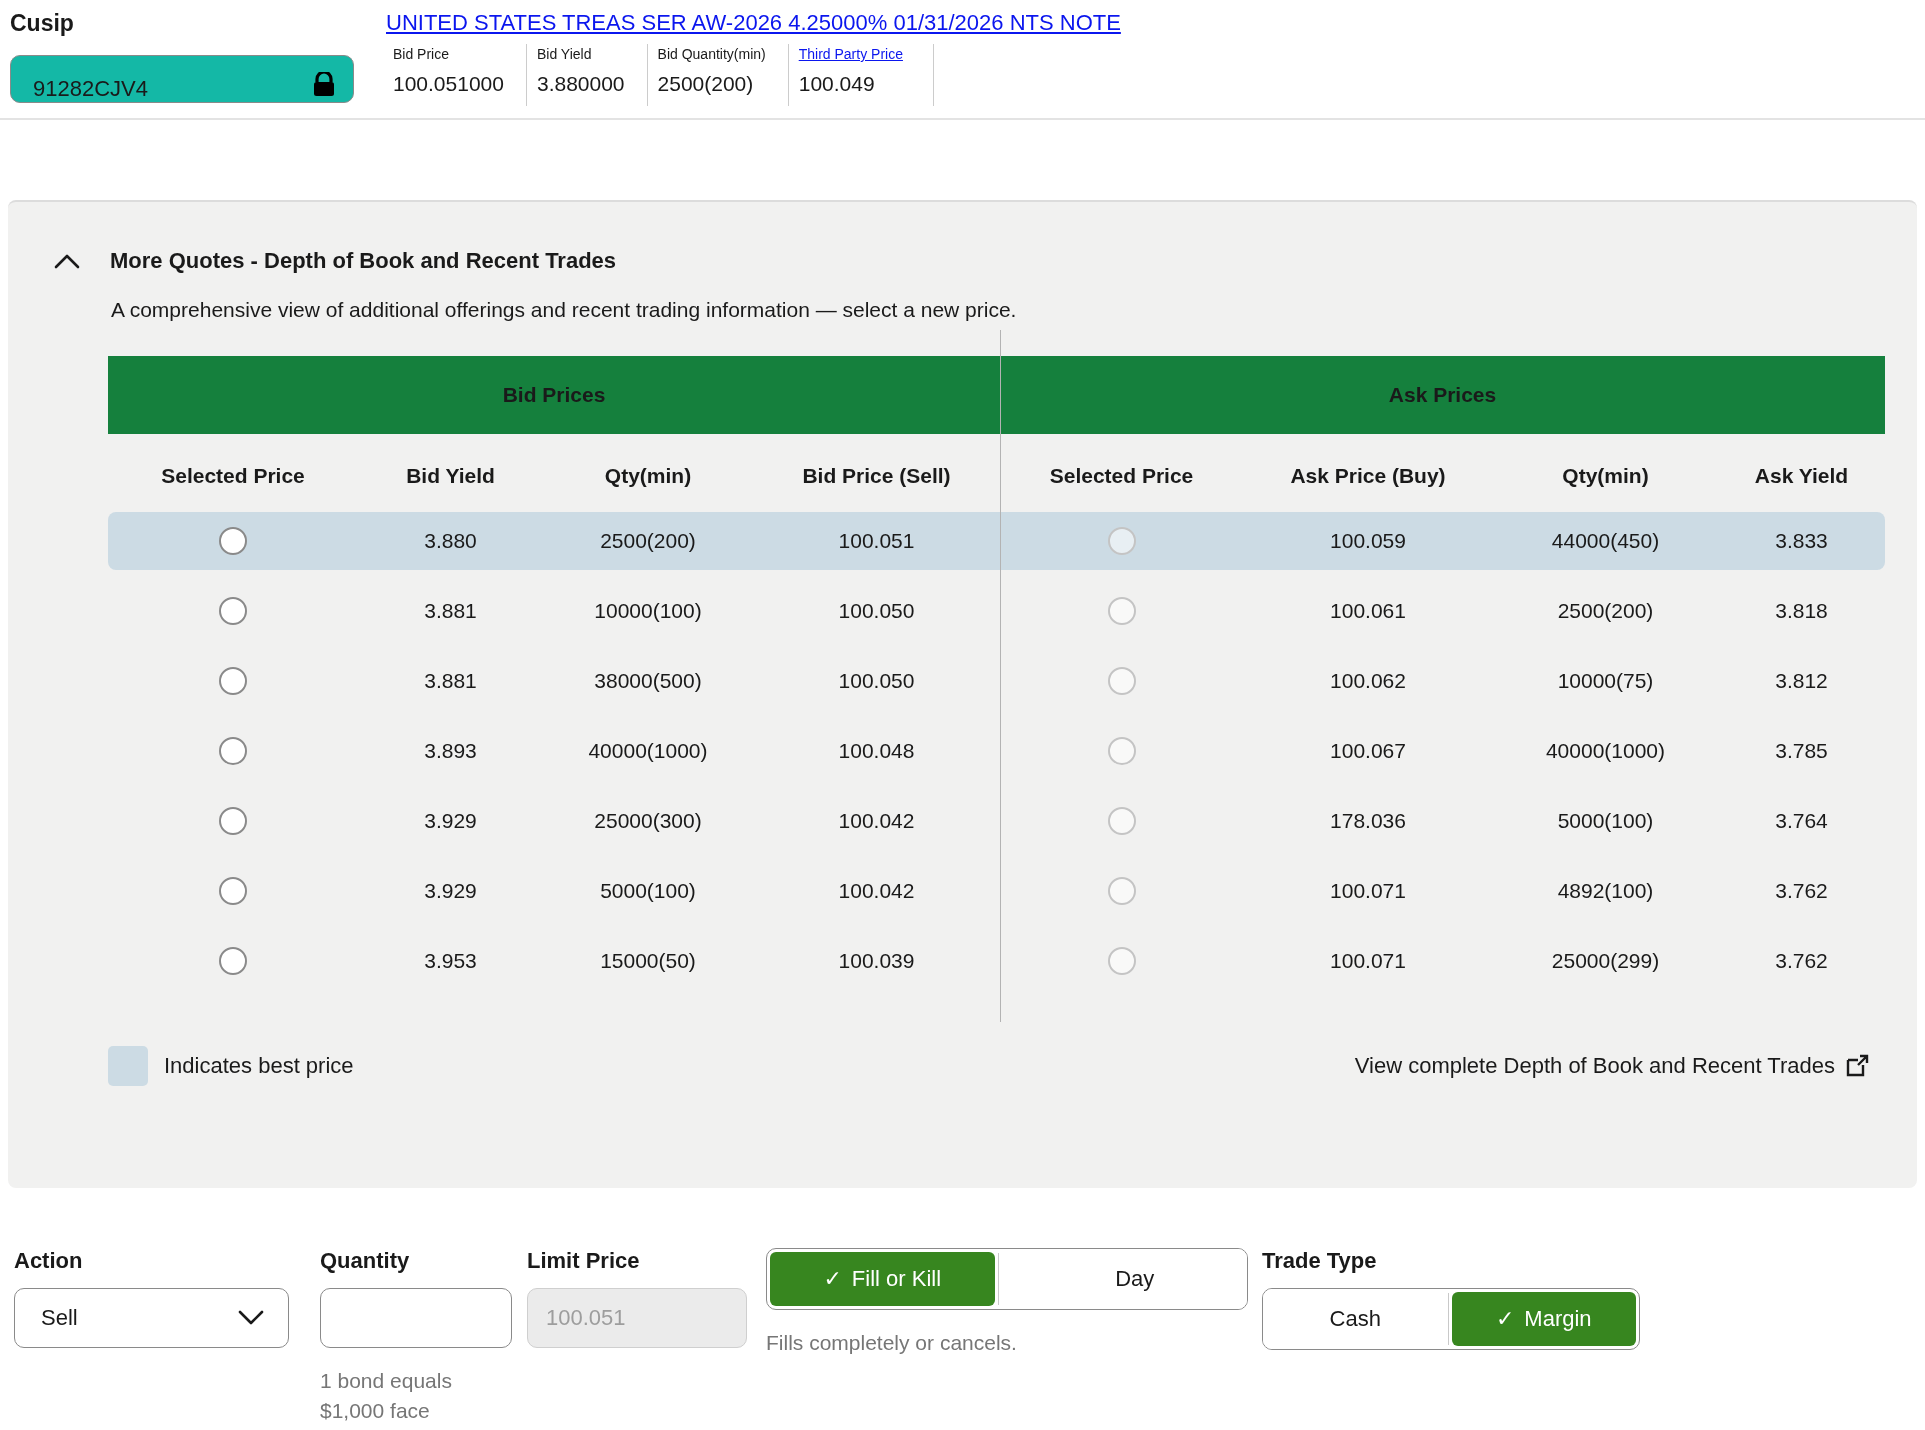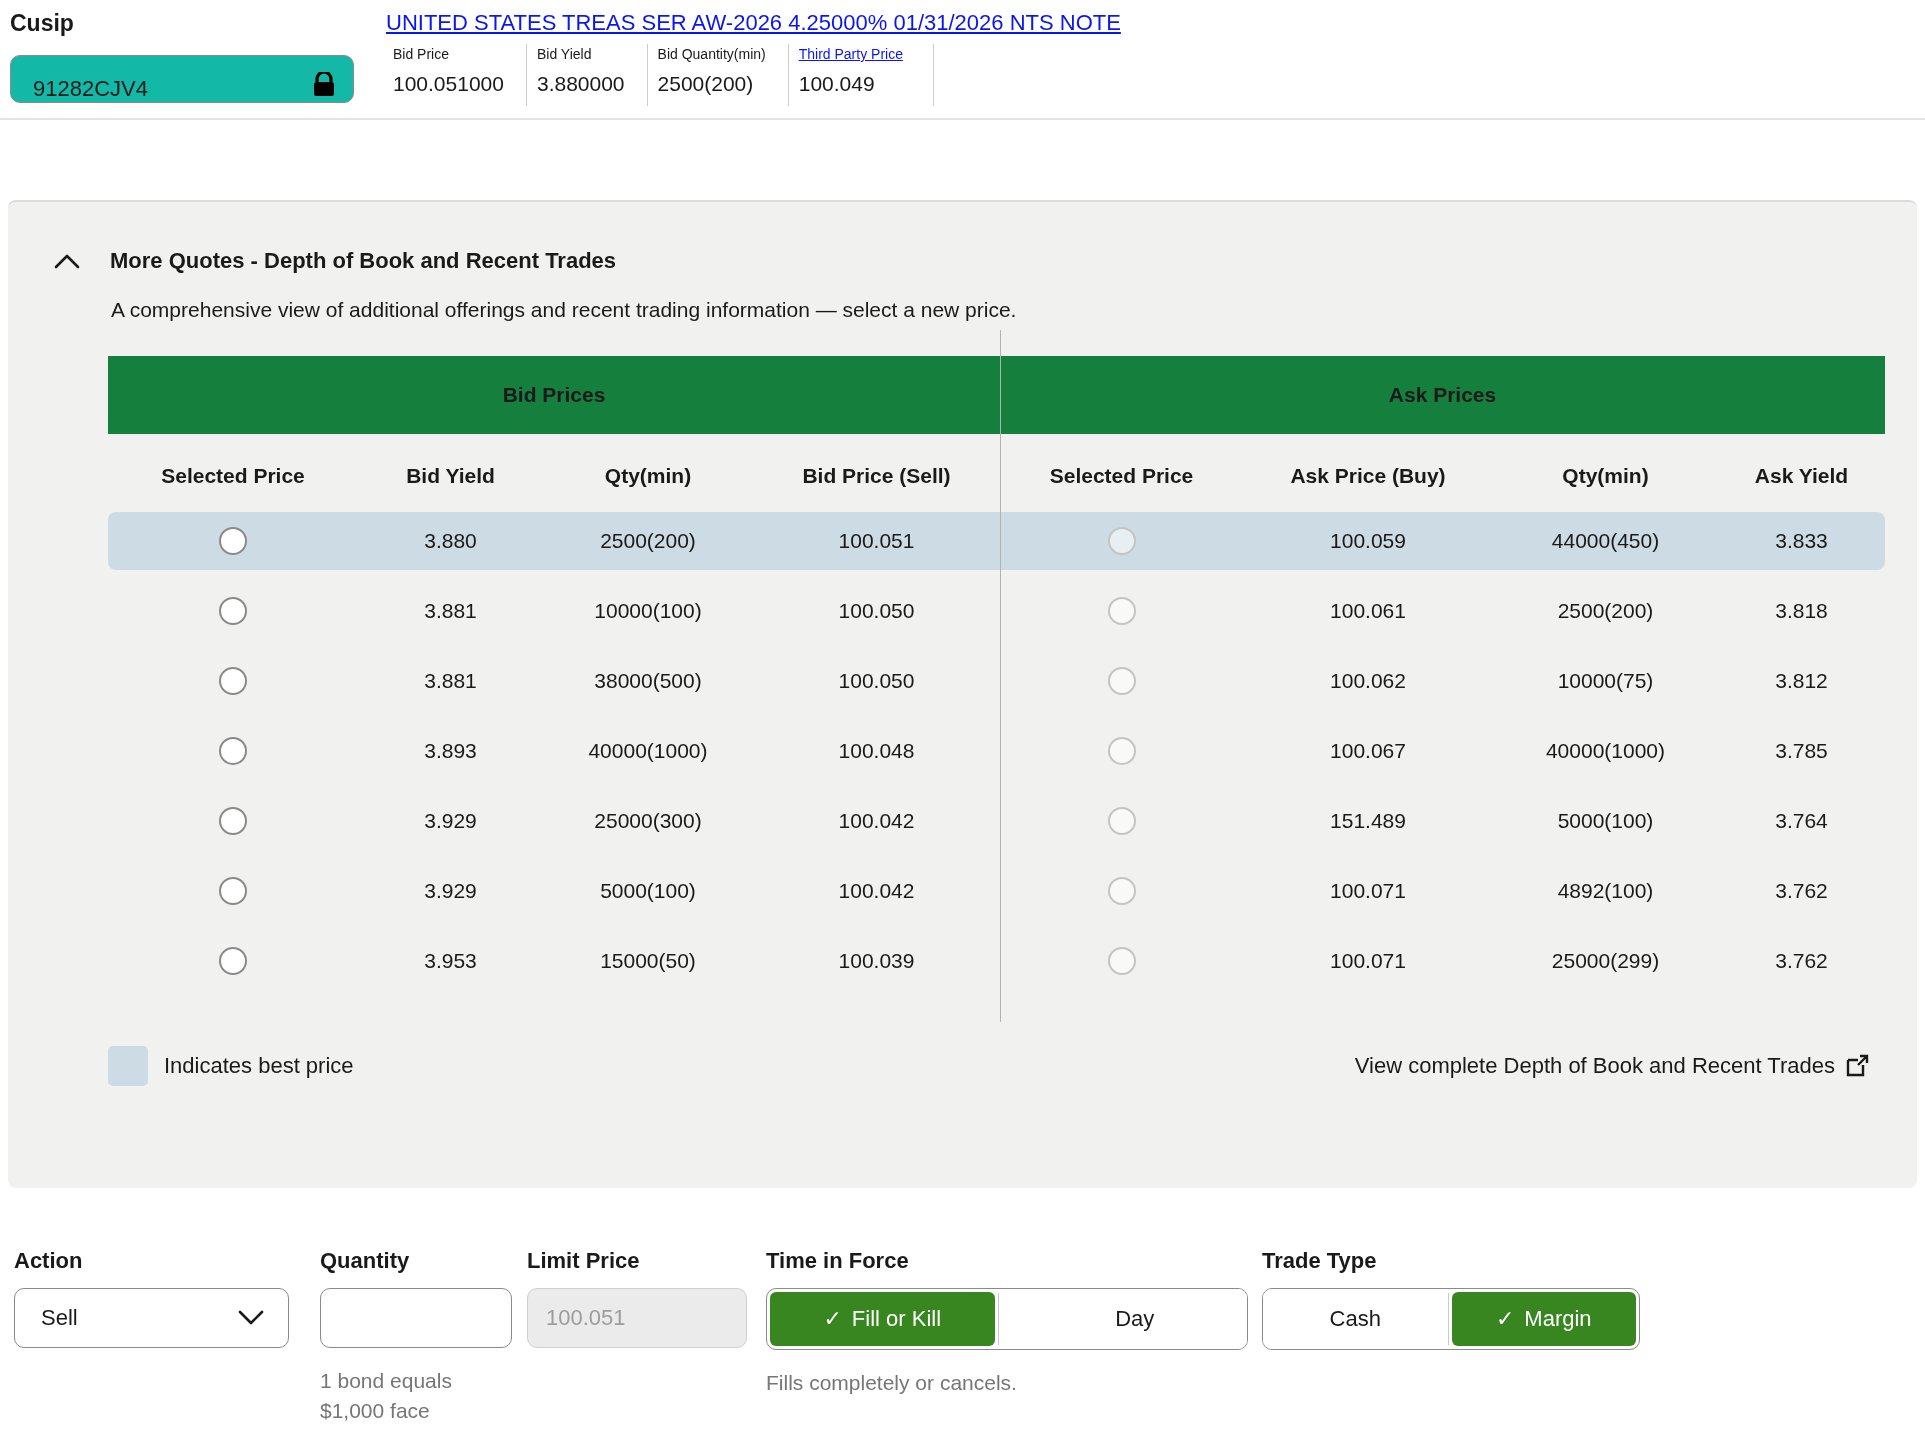--- a/index.html
+++ b/index.html
@@ -246,21 +246,21 @@
     <div class="grid trow">
       <div>
           <span class="radio"></span>
         </div>
       <div>3.929</div>
       <div>25000(300)</div>
       <div>100.042</div>
       <div>
           <span class="radio dis"></span>
         </div>
-      <div>151.489</div>
+      <div>178.036</div>
       <div>5000(100)</div>
       <div>3.764</div>
     </div>
 
     <div class="grid trow">
       <div>
           <span class="radio"></span>
         </div>
       <div>3.929</div>
       <div>5000(100)</div>
@@ -324,21 +324,20 @@
       <div>$1,000 face</div>
     </div>
   </div>
 
   <div class="field f-lim">
     <div class="flabel">Limit Price</div>
     <input class="input" type="text" disabled="" placeholder="100.051" style="">
   </div>
 
   <div class="field f-tif">
-    <div class="flabel">Time in Force</div>
     <div class="seg seg-tif">
       <div class="opt sel">
         <span class="chk">✓</span>
         <span>Fill or Kill</span>
       </div>
       <div class="sep"></div>
       <div class="opt">
         <span>Day</span>
       </div>
     </div>

